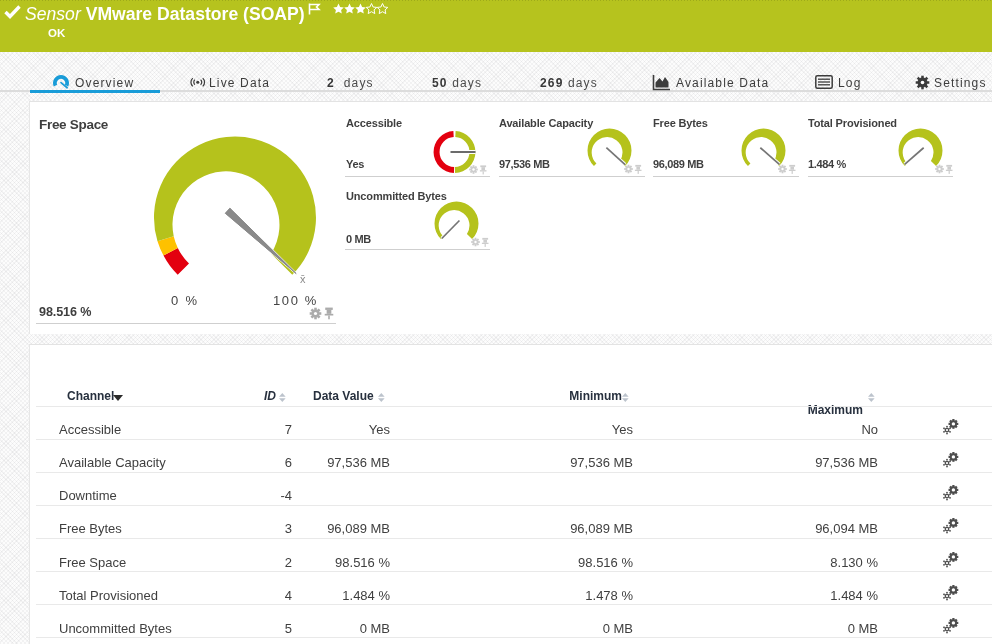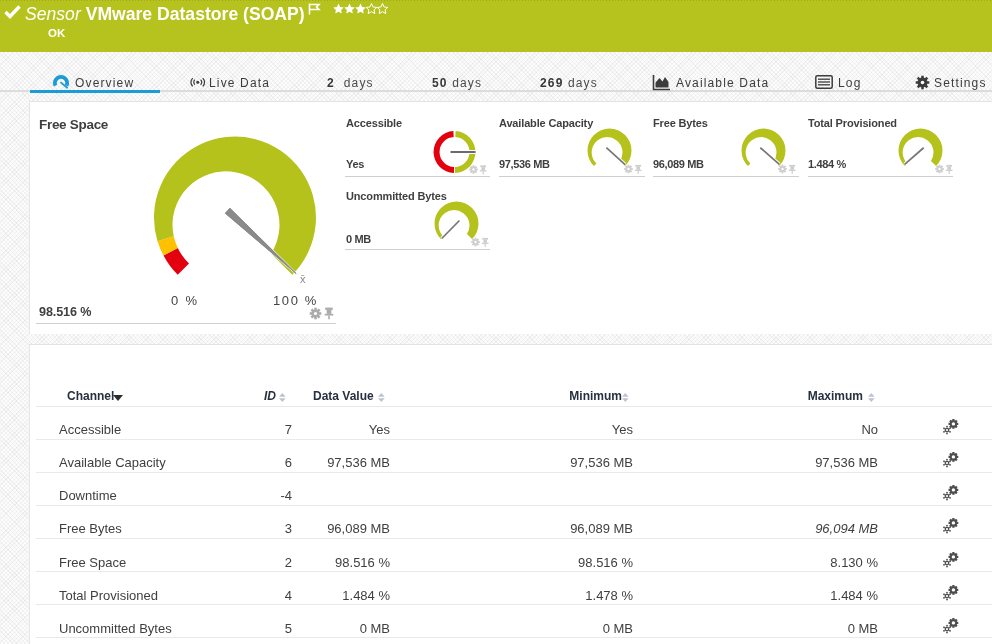--- a/index.html
+++ b/index.html
@@ -263,21 +263,21 @@
     <g transform="scale(0.95)">
       <use href="#sort2"></use>
     </g>
   </svg>
 <div class="th" style="right:370px;top:389px;">Minimum</div>
 <svg class="abs" style="left:622px;top:393px" width="7" height="10" viewBox="0 0 7 10">
     <g transform="scale(0.95)">
       <use href="#sort2"></use>
     </g>
   </svg>
-<div class="th" style="right:129px;top:389px;">Maximum</div>
+<div class="th" style="right:129px;top:403px;">Maximum</div>
 <svg class="abs" style="left:868px;top:393px" width="7" height="10" viewBox="0 0 7 10">
     <g transform="scale(0.95)">
       <use href="#sort2"></use>
     </g>
   </svg>
 <div class="rline" style="top:405.5px;"></div>
 
 <div class="td" style="left:59px;top:422.0px;">Accessible</div>
 <div class="td r" style="right:700px;top:422.0px;">7</div>
 <div class="td r" style="right:602px;top:422.0px;">Yes</div>
@@ -305,21 +305,21 @@
 <svg class="abs" style="left:942px;top:484.0px" width="17" height="17" viewBox="-8.5 -8.5 17 17">
     <g fill="#4d4d4d">
       <use href="#wrench2"></use>
     </g>
   </svg>
 <div class="rline" style="top:504.5px;"></div>
 <div class="td" style="left:59px;top:521.0px;">Free Bytes</div>
 <div class="td r" style="right:700px;top:521.0px;">3</div>
 <div class="td r" style="right:602px;top:521.0px;">96,089 MB</div>
 <div class="td r" style="right:359px;top:521.0px;">96,089 MB</div>
-<div class="td r" style="right:114px;top:521.0px;font-style:italic;">96,094 MB</div>
+<div class="td r" style="right:114px;top:521.0px;">96,094 MB</div>
 <svg class="abs" style="left:942px;top:517.0px" width="17" height="17" viewBox="-8.5 -8.5 17 17">
     <g fill="#4d4d4d">
       <use href="#wrench2"></use>
     </g>
   </svg>
 <div class="rline" style="top:538px;"></div>
 <div class="td" style="left:59px;top:554.5px;">Free Space</div>
 <div class="td r" style="right:700px;top:554.5px;">2</div>
 <div class="td r" style="right:602px;top:554.5px;">98.516 %</div>
 <div class="td r" style="right:359px;top:554.5px;">98.516 %</div>

